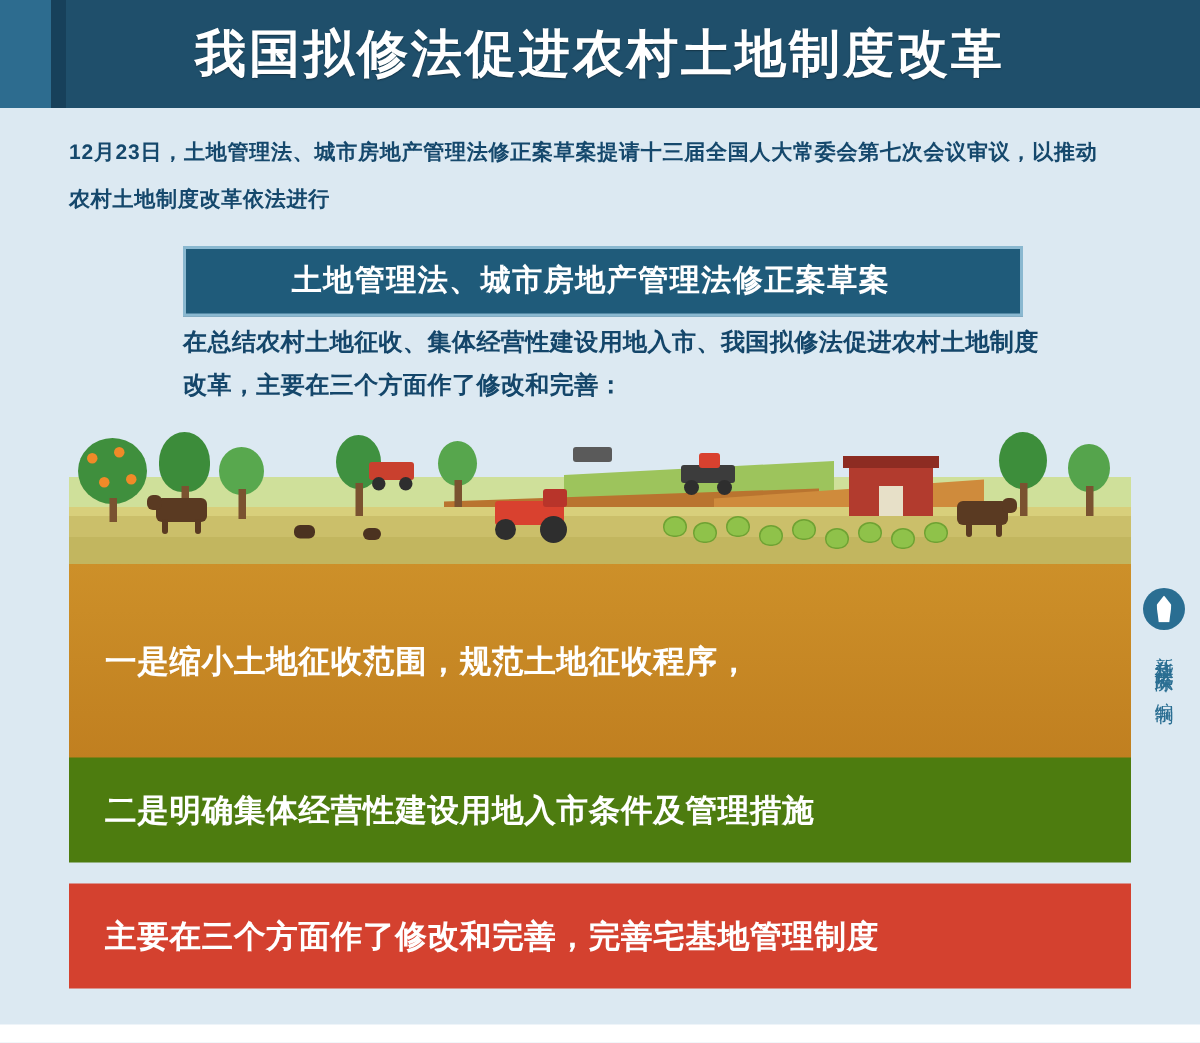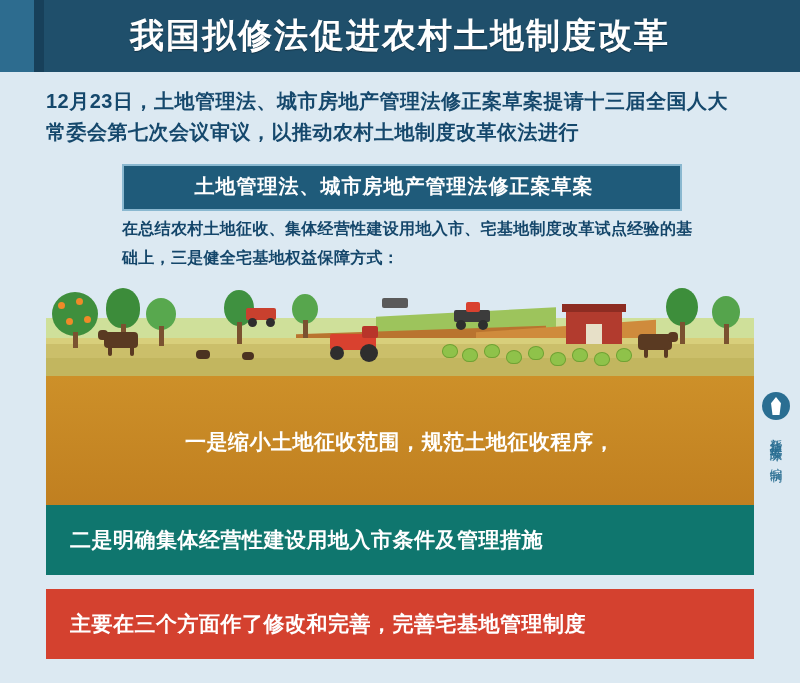--- a/index.html
+++ b/index.html
@@ -49,21 +49,21 @@
     font-weight: bold;
     letter-spacing: 2px;
     text-shadow: 0 1px 1px rgba(0,0,0,.35);
   }
   
   .lead {
     position: absolute;
     left: 46px; top: 86px;
     width: 700px;
     color: #15486c;
-    font-size: 20px;
+    font-size: 14px;
     font-weight: bold;
     line-height: 31px;
     letter-spacing: .5px;
   }
   
   .headline-box {
     position: absolute;
     left: 122px; top: 164px;
     width: 560px;
     padding: 7px 16px 9px 0;
@@ -198,30 +198,29 @@
     color: #ffffff;
     font-weight: bold;
     letter-spacing: .5px;
   }
   .bar-1 {
     left: 46px; top: 376px;
     width: 708px; height: 131px;
     background: #c98a27;
     background: linear-gradient(180deg, #cd9029 0%, #c07f20 100%);
     padding: 11px 24px;
-    justify-content: center;
   }
   .bar-1 .txt {
     font-size: 21px;
     line-height: 39px;
   }
   .bar-2 {
     left: 46px; top: 505px;
     width: 708px; height: 70px;
-    background: #0f766e;
+    background: #4d7c0f;
     padding: 0 24px;
   }
   .bar-2 .txt { font-size: 21px; }
   .bar-3 {
     left: 46px; top: 589px;
     width: 708px; height: 70px;
     background: #d4412f;
     padding: 0 24px;
   }
   .bar-3 .txt { font-size: 21px; }
@@ -273,21 +272,21 @@
   <div class="title-band">
     <div class="stripe"></div>
     <div class="stripe2"></div>
   </div>
   <div class="title-text">我国拟修法促进农村土地制度改革</div>
 
   <div class="lead">12月23日，土地管理法、城市房地产管理法修正案草案提请十三届全国人大常委会第七次会议审议，以推动农村土地制度改革依法进行</div>
 
   <div class="headline-box">土地管理法、城市房地产管理法修正案草案</div>
 
-  <div class="subpara">在总结农村土地征收、集体经营性建设用地入市、宅基地制度改革试点经验的基础上，三是健全宅基地权益保障方式：</div>
+  <div class="subpara">在总结农村土地征收、集体经营性建设用地入市、我国拟修法促进农村土地制度改革，主要在三个方面作了修改和完善：</div>
 
   <div class="scene">
     <div class="sky"></div>
     <div class="field-far"></div>
     <div class="field-green"></div>
     <div class="field-dirt"></div>
     <div class="field-dirt2"></div>
     <div class="field-stripe"></div>
     <div class="grass"></div>
     <div class="grass2"></div>

